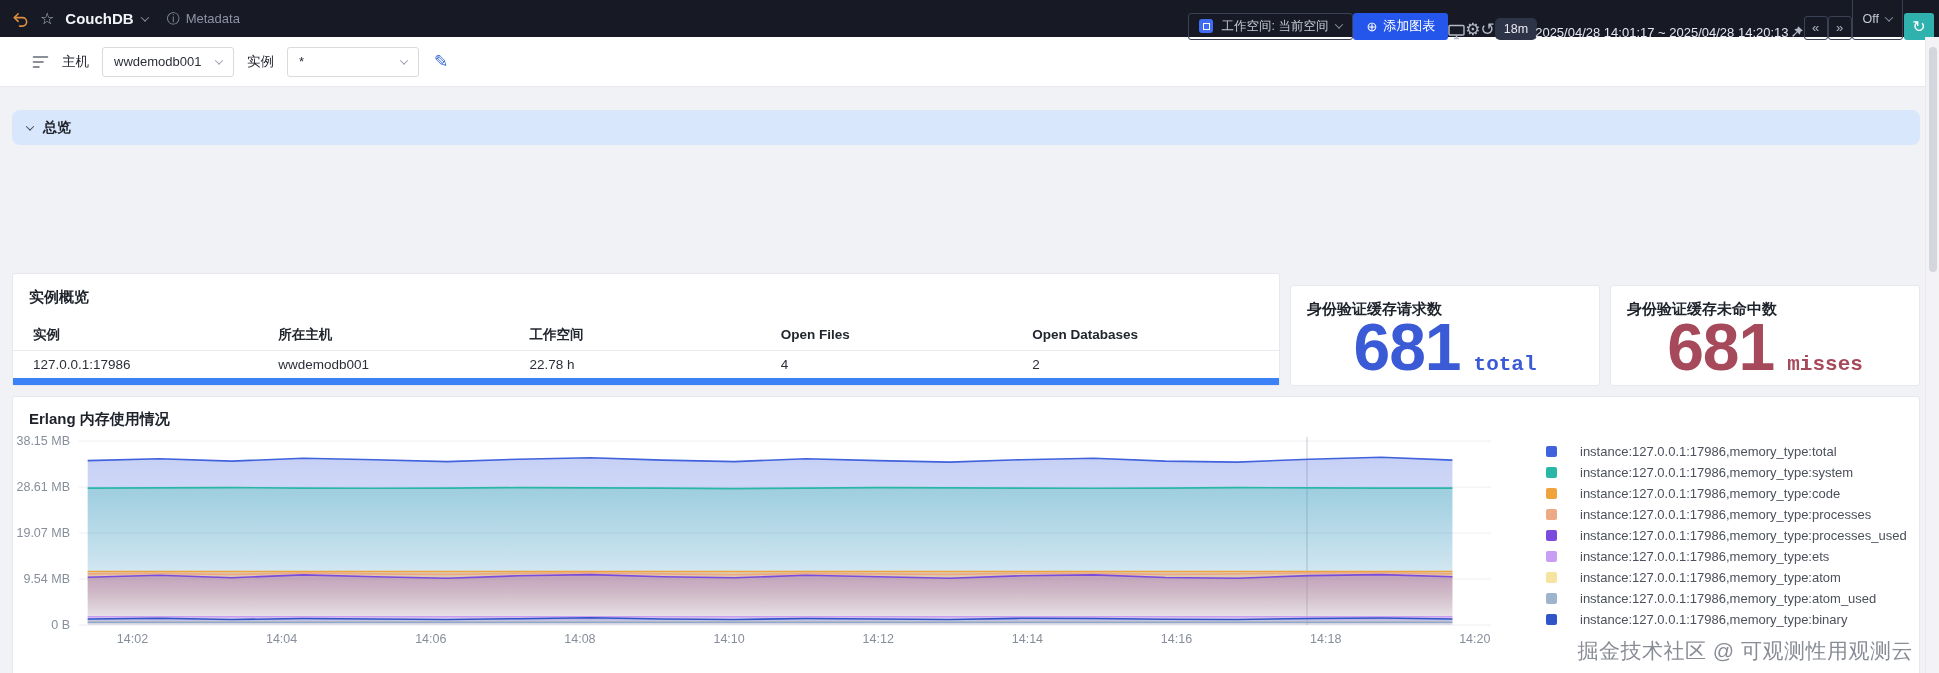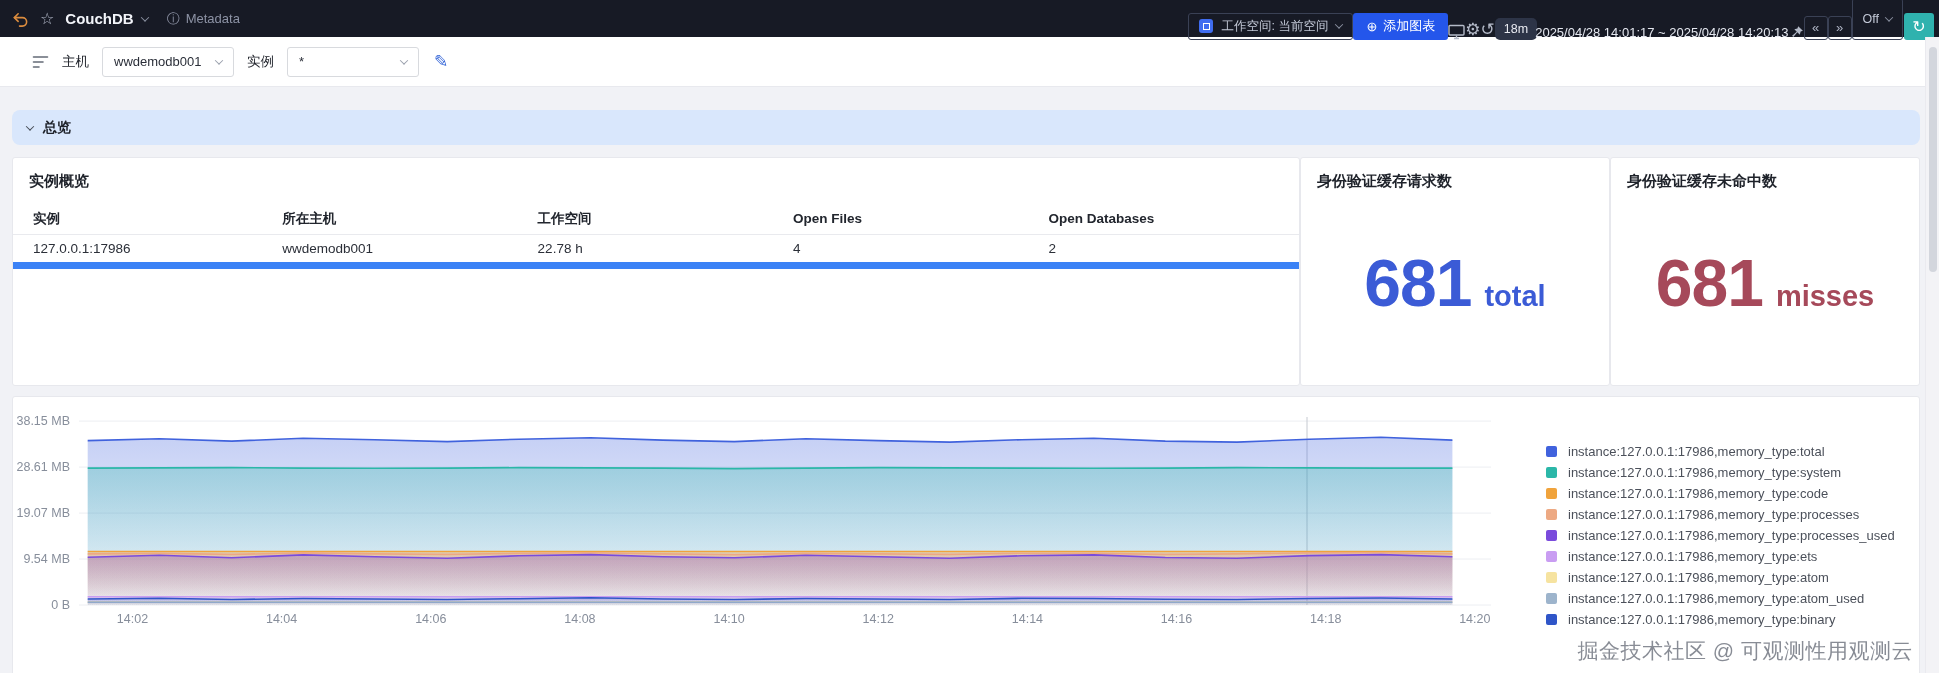--- a/index.html
+++ b/index.html
@@ -42,39 +42,39 @@
     border-radius:3px; height:30px; padding:0 11px; font-size:13px; color:#2a2e38; min-width:132px; background:#fff; cursor:pointer; }
   .fselect .chev { color:#9aa0ac; }
   .edit-icon { color:#3566d8; font-size:17px; margin-left:2px; cursor:pointer; background:none; border:none; }
 
   
   .content { padding:23px 19px 0 12px; }
   .section-header { height:35px; background:#d9e7fc; border-radius:8px; display:flex; align-items:center; gap:10px;
     padding:0 15px; font-size:14px; font-weight:700; color:#20242c; cursor:pointer; }
   .section-header .chev { color:#454a54; }
 
-  .cards-row { display:flex; height:229px; margin-top:12px; }
+  .cards-row { display:flex; gap:10px; height:229px; margin-top:12px;align-items:flex-end; }
   .card { background:#fff; border:1px solid #e7e8ed; border-radius:3px; }
   .card-title { font-size:15px; font-weight:700; color:#1e222a; padding:0 16px; line-height:20px; }
   .card-table { flex:1; padding-top:13px; }
   .otable { margin-top:12px; }
   .orow { display:grid; grid-template-columns:20% 20.5% 20.5% 20.5% 18.5%; padding:0 20px; align-items:center; }
   .orow.head { height:32px; border-bottom:1px solid #e9eaee; font-size:13.5px; font-weight:700; color:#22262e; }
   .orow.vals { height:34px; border-bottom:7px solid #3b82f6; font-size:13.5px; color:#2b2f38; }
 
   .card-stat { width:310px; display:flex; flex-direction:column; padding-top:13px; }
   .stat-body { flex:1; display:flex; align-items:center; justify-content:center; }
   .stat-line { display:flex; align-items:baseline; gap:13px; margin-top:-10px; }
   .stat-value { font-size:66px; font-weight:700; letter-spacing:-1px; }
-  .stat-unit { font-size:29px; font-weight:700; }
+  .stat-unit { font-size:21px; font-weight:700;font-family:Liberation Mono, monospace; }
 
   .chart-card { margin-top:10px; height:290px; position:relative; padding-top:12px; }
   #memchart { display:block; }
   .legend { position:absolute; left:1533px; top:44px; display:flex; flex-direction:column; }
-  .lg-item { display:flex; align-items:center; gap:11px; height:21px; cursor:pointer; }
+  .lg-item { display:flex; align-items:center; gap:23px; height:21px; cursor:pointer; }
   .lg-sw { width:11px; height:11px; border-radius:2px; flex:none; }
   .lg-txt { font-size:13px; color:#4b505a; white-space:nowrap; }
 
   .watermark { position:fixed; right:26px; bottom:8px; font-size:21px; color:rgba(110,115,126,0.82);
     letter-spacing:0.5px; z-index:10; font-weight:500; }
 
   .scrollbar { position:fixed; right:0; top:37px; bottom:0; width:14px; background:#f3f3f6; border-left:1px solid #eaeaef; }
   .scroll-thumb { position:absolute; left:3px; top:10px; width:8px; height:225px; border-radius:4px; background:#d3d6dd; }
 </style>
 </head>
@@ -195,20 +195,21 @@
       <div class="stat-body">
         <div class="stat-line" style="color: rgb(166, 73, 90);">
           <span class="stat-value">681</span>
           <span class="stat-unit">misses</span>
         </div>
       </div>
     </div>
   </div>
 
   <div class="card chart-card">
+    <div class="card-title">Erlang 内存使用情况</div>
     <svg id="memchart" width="1500" height="222">
         <defs>
           <linearGradient id="g0" x1="0" y1="0" x2="0" y2="1">
             <stop offset="0%" stop-color="#4062dd" stop-opacity="0.30"></stop>
             <stop offset="100%" stop-color="#4062dd" stop-opacity="0.02"></stop>
           </linearGradient>
           <linearGradient id="g1" x1="0" y1="0" x2="0" y2="1">
             <stop offset="0%" stop-color="#2bb7a8" stop-opacity="0.30"></stop>
             <stop offset="100%" stop-color="#2bb7a8" stop-opacity="0.02"></stop>
           </linearGradient>

